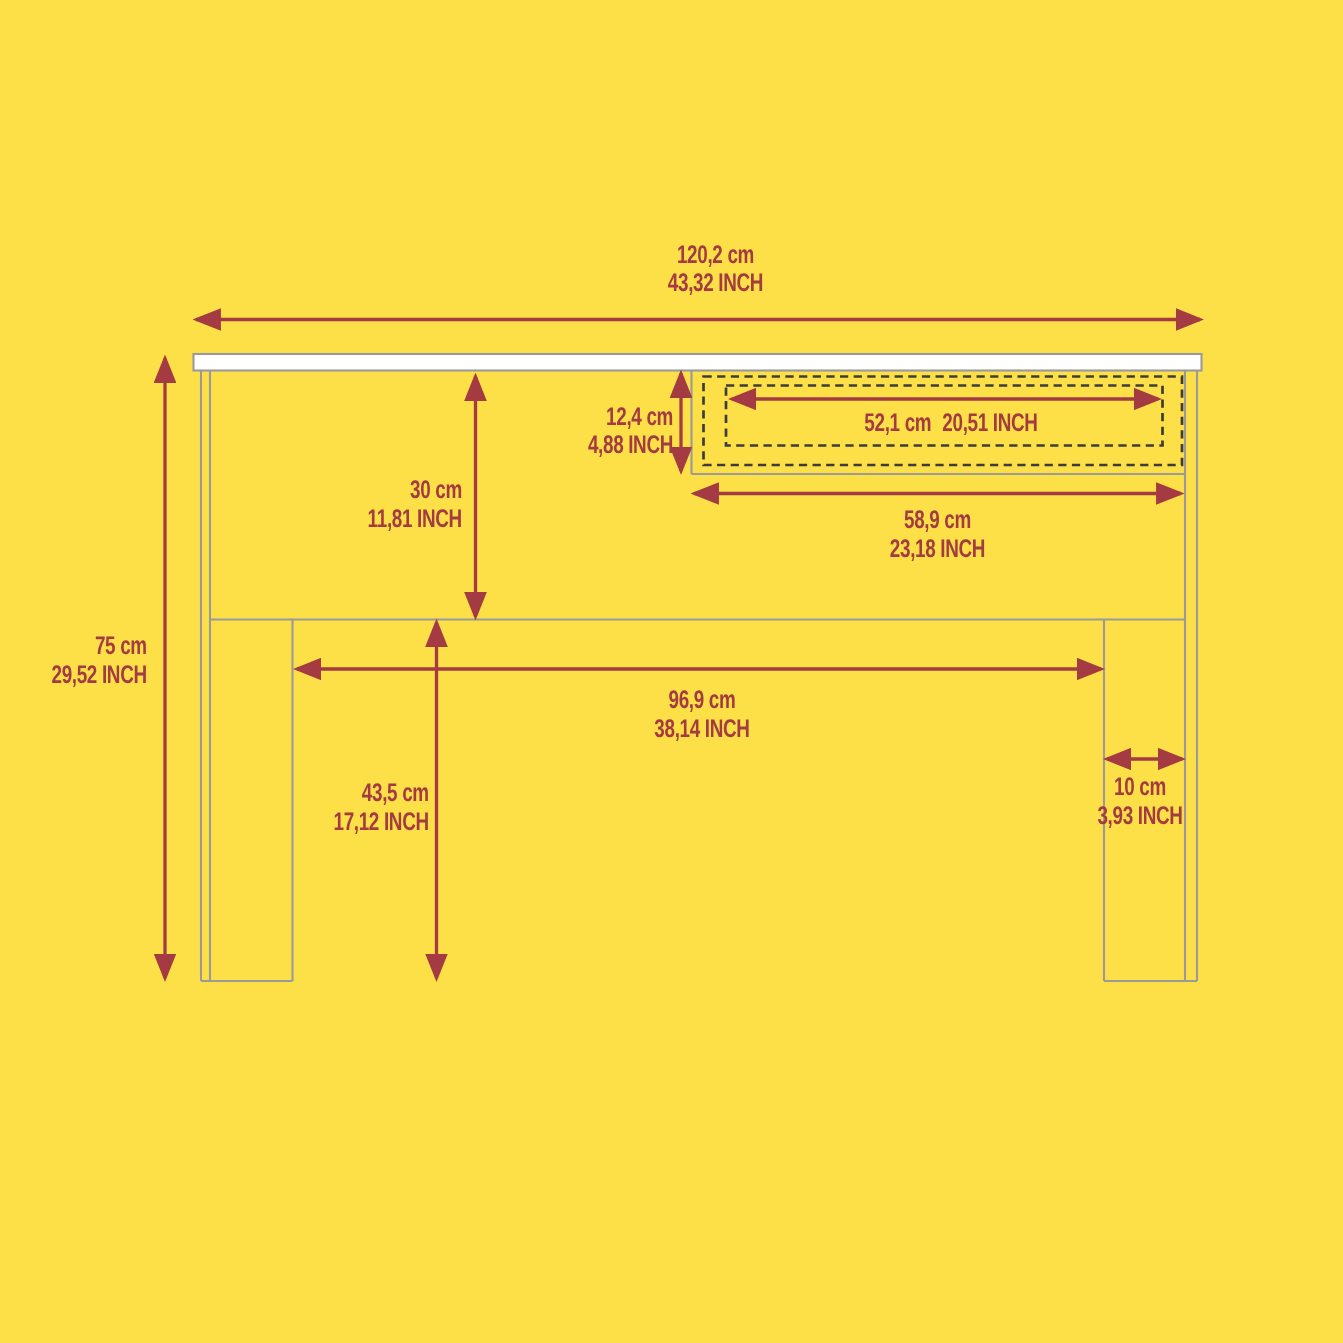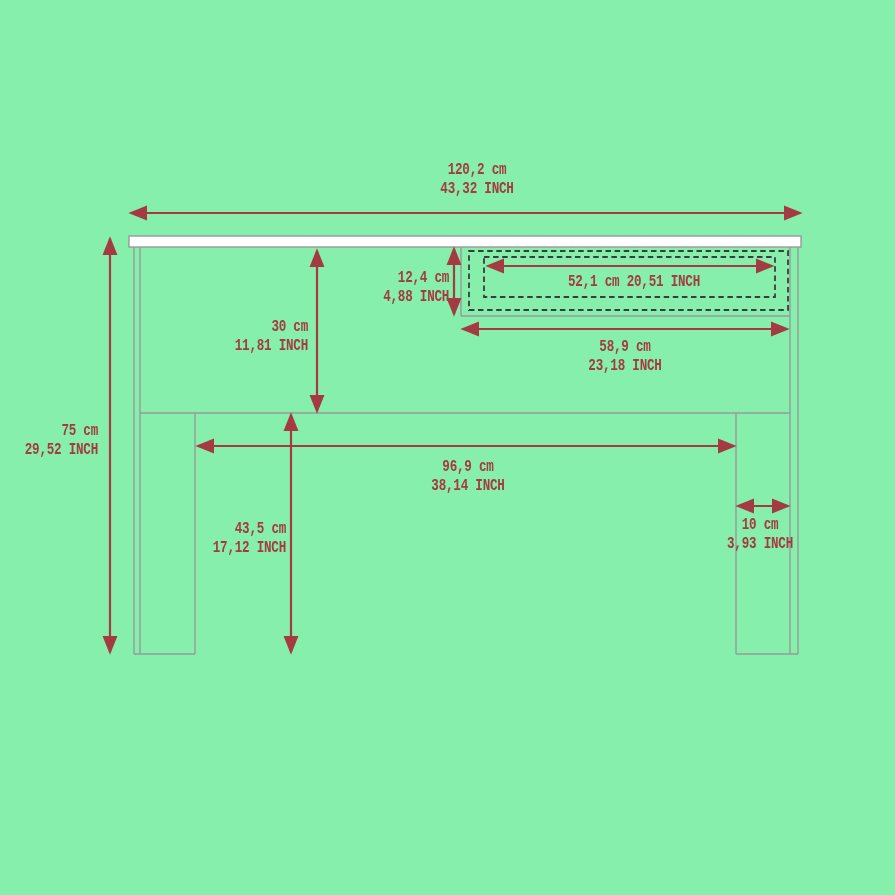--- a/index.html
+++ b/index.html
@@ -1,22 +1,22 @@
 <!DOCTYPE html>
 <html><head>
 <meta charset="utf-8">
 <style>
   html, body { margin: 0; padding: 0; background: #ffffff; }
   .canvas {
     position: relative;
     width: 895px;
     height: 895px;
-    background: #86efac;
+    background: #fde047;
     overflow: hidden;
-    font-family: Liberation Mono, monospace;
+    font-family: Liberation Sans, sans-serif;
   }
   .canvas svg { position: absolute; left: 0; top: 0; }
 
   .outline-line   { stroke: #9a9a9a; stroke-width: 1.4; fill: none; }
   .outline-rect   { stroke: #9a9a9a; stroke-width: 1.4; fill: #ffffff; }
   .dashed-rect    { stroke: #3c3c3c; stroke-width: 1.8; fill: none; stroke-dasharray: 5.5 3.6; }
   .dim-line       { stroke: #a43b42; stroke-width: 2.2; fill: none; }
   .arrowhead      { fill: #a43b42; }
 
   .dim-label {

